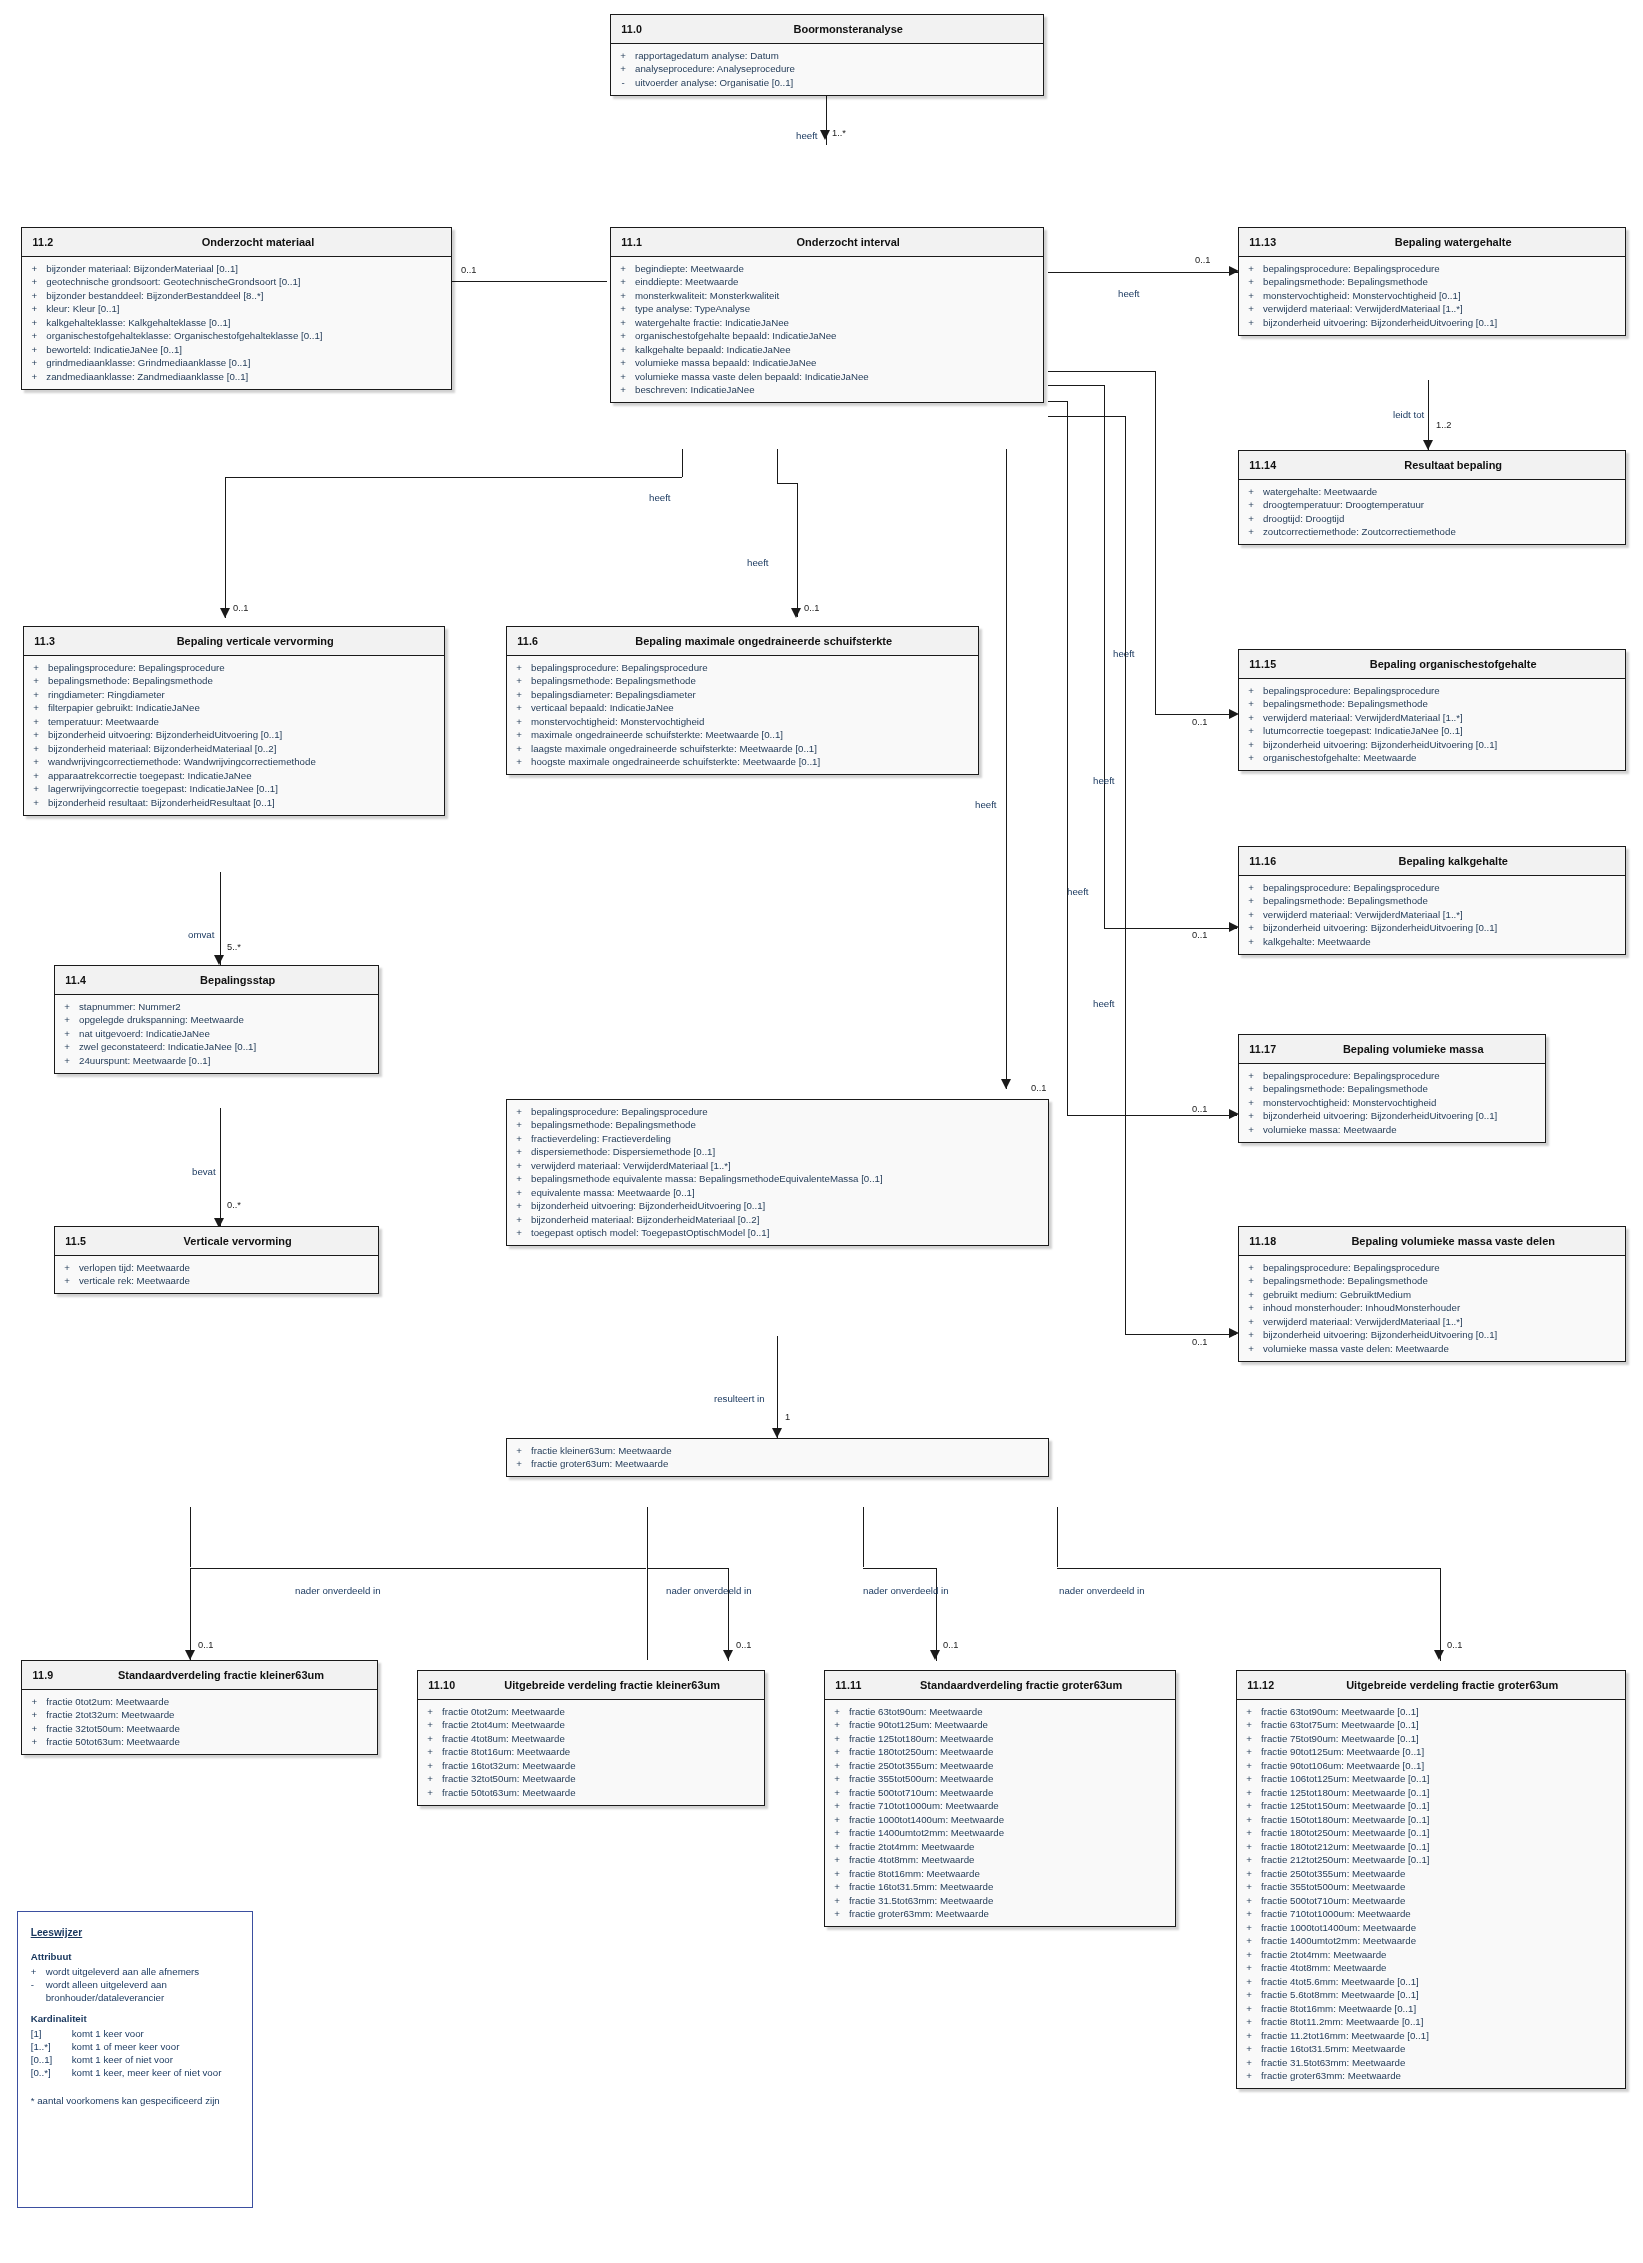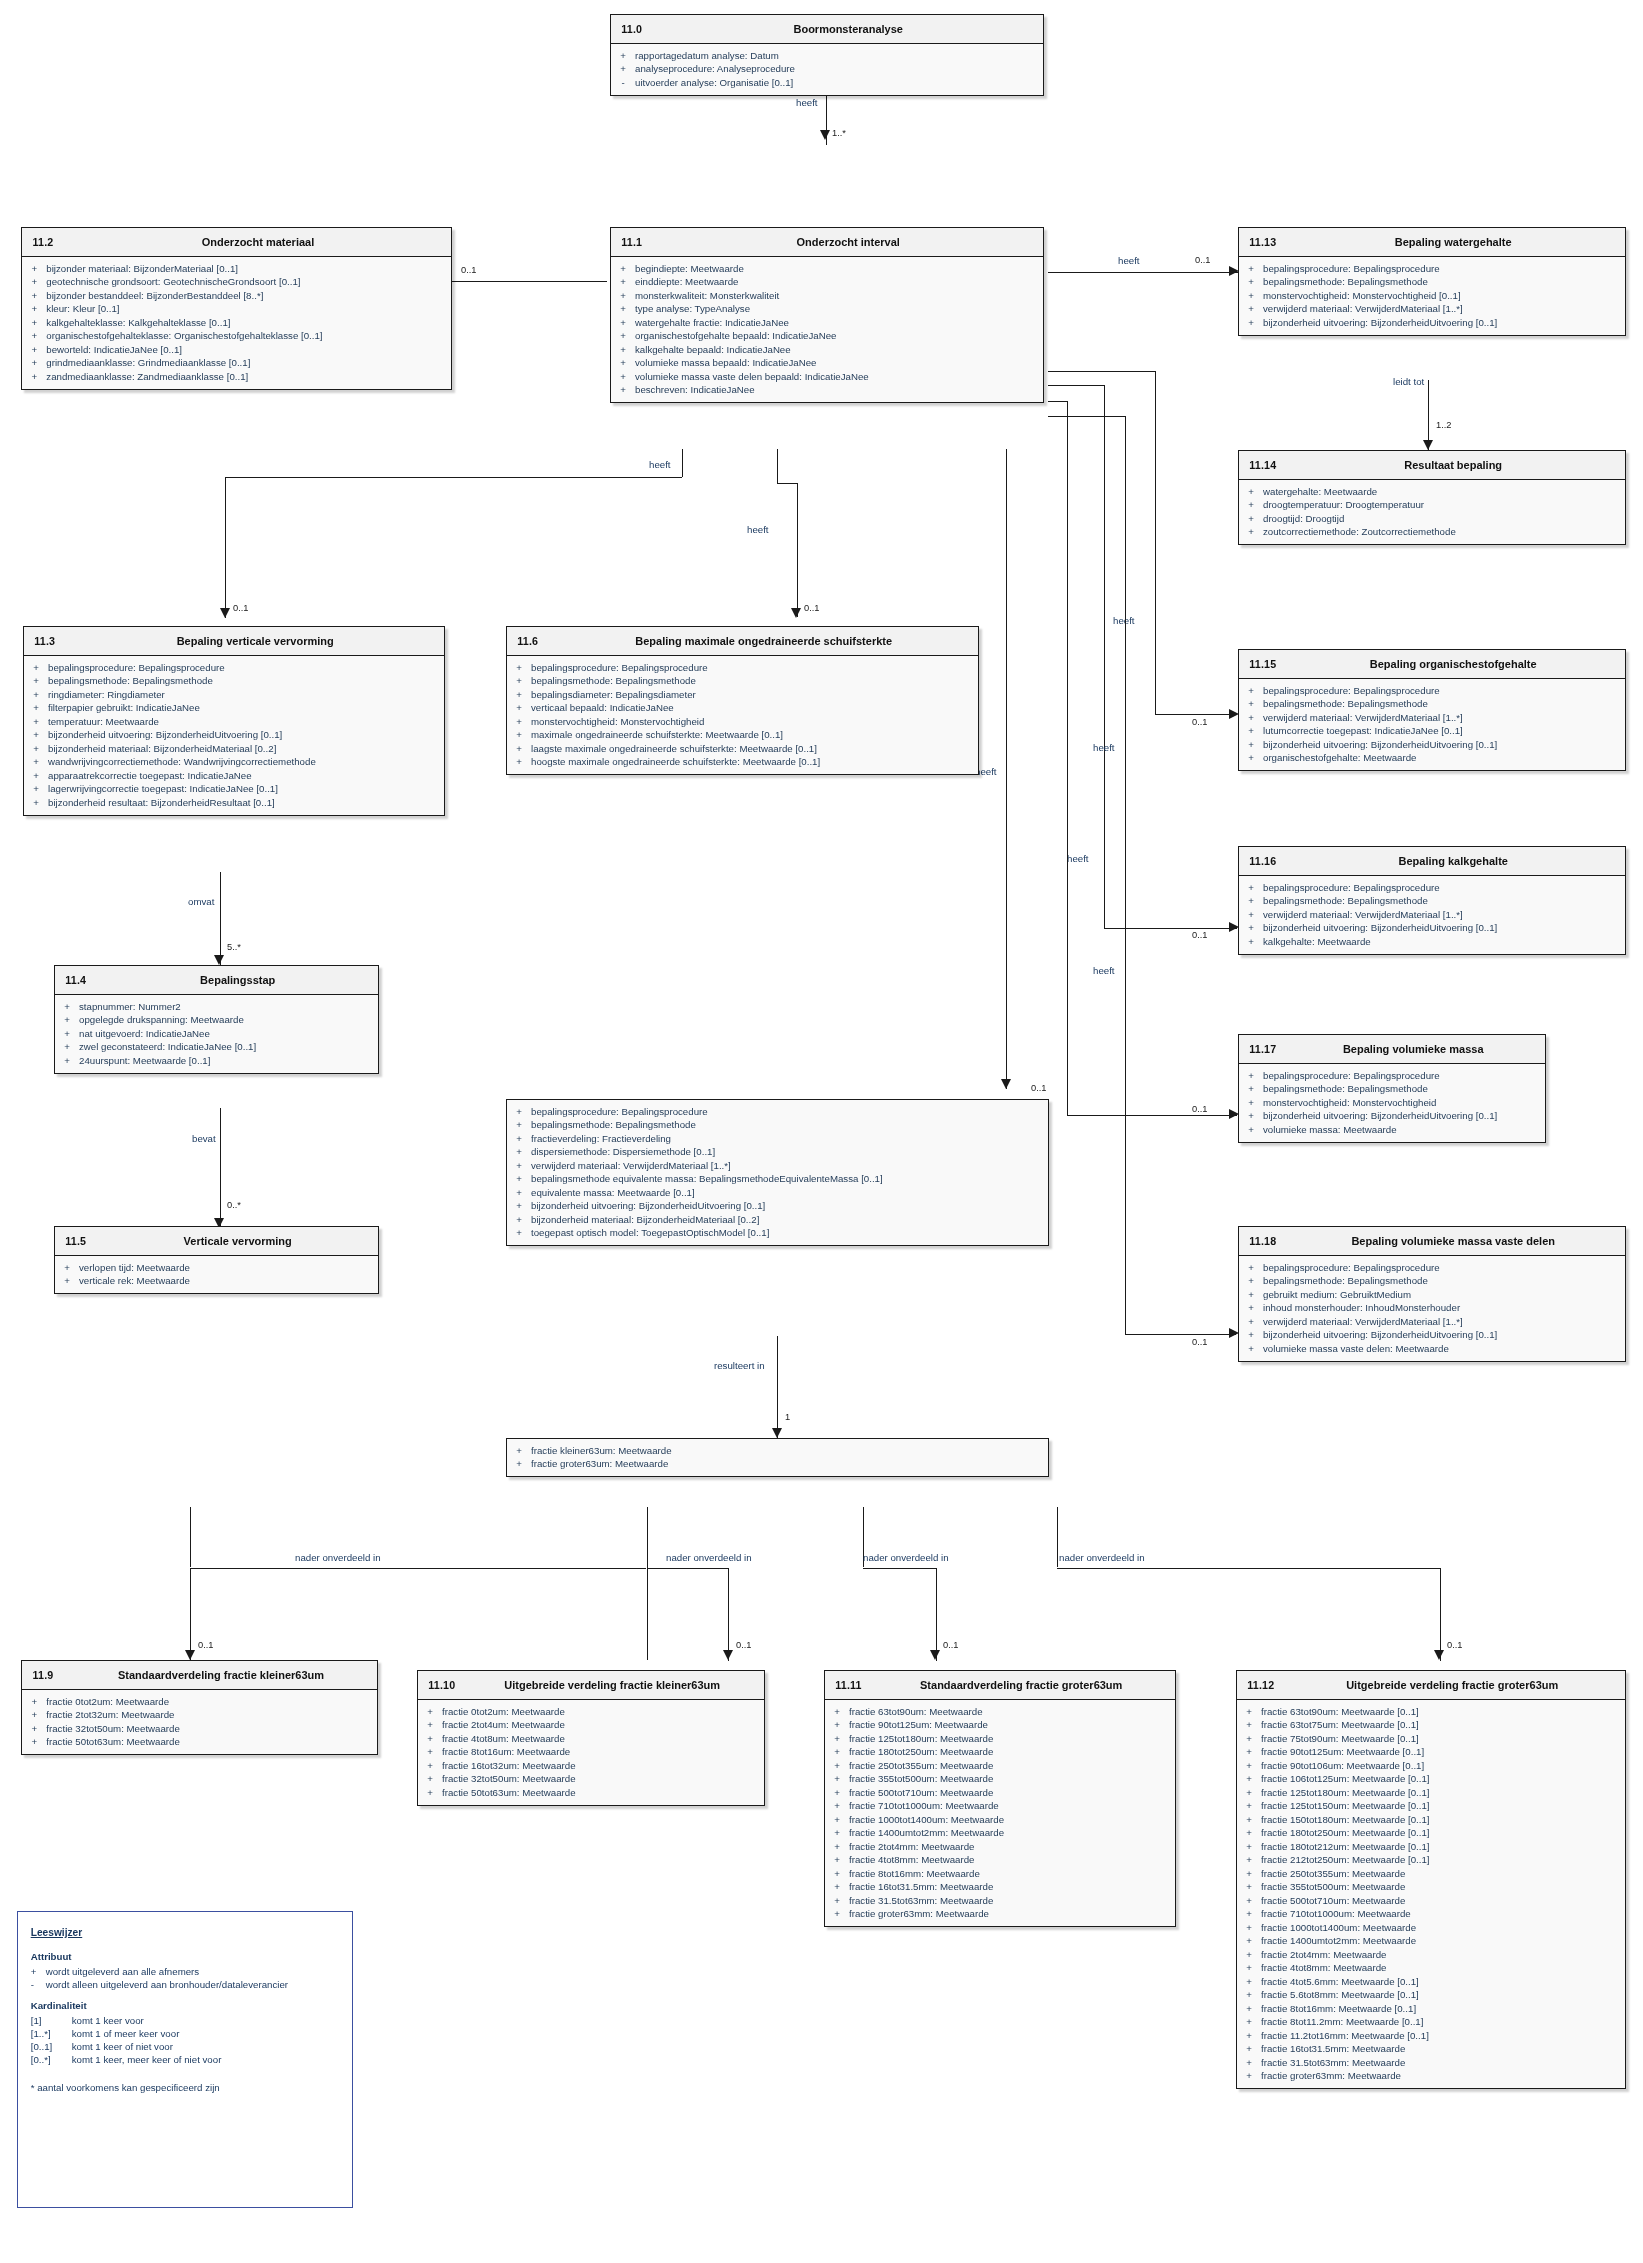--- a/index.html
+++ b/index.html
@@ -18,21 +18,21 @@
   .uml .attrs{padding:4.6px 0 5.6px 0;background:#f9f9f9;}
   .uml .attr{display:flex;align-items:flex-start;font-size:9.7px;color:#28405c;
              line-height:13.5px;padding:0 3.7px 0 0;}
   .uml .vis{flex:0 0 24px;text-align:center;color:#28405c;}
   .uml .atxt{flex:1 1 auto;white-space:nowrap;}
 
   
   .ln{position:absolute;background:#1a1a1a;}
   .lnh{height:1.3px;}
   .lnv{width:1.3px;}
-  .lbl{position:absolute;font-size:9.7px;color:#17365d;white-space:nowrap;}
+  .lbl{position:absolute;font-size:9.7px;color:#17365d;white-space:nowrap;margin-top:33px;}
   .card{position:absolute;font-size:9.3px;color:#1a1a1a;white-space:nowrap;}
   .arw{position:absolute;width:0;height:0;}
   
   .arw-d{border-left:5.1px solid transparent;border-right:5.1px solid transparent;
          border-top:10.2px solid #1a1a1a;}
   .arw-r{border-top:5.1px solid transparent;border-bottom:5.1px solid transparent;
          border-left:10.2px solid #1a1a1a;}
   .arw-l{border-top:5.1px solid transparent;border-bottom:5.1px solid transparent;
          border-right:10.2px solid #1a1a1a;}
 
@@ -906,21 +906,21 @@
           <span class="vis">+</span>
           <span class="atxt">bijzonderheid uitvoering: BijzonderheidUitvoering [0..1]</span>
         </div>
       <div class="attr">
           <span class="vis">+</span>
           <span class="atxt">volumieke massa vaste delen: Meetwaarde</span>
         </div>
     </div>
   </div>
 
-  <div id="legend" style="left:16.7px;top:1911px;width:336px;height:297px;">
+  <div id="legend" style="left:16.7px;top:1911px;width:236px;height:297px;">
     <div class="lgbody">
       <div class="lgttl">Leeswijzer</div>
       <div class="lgsec">Attribuut</div>
       <div class="lgrow">
         <span class="lgk w">+</span>
         <span class="lgv">wordt uitgeleverd aan alle afnemers</span>
       </div>
       <div class="lgrow">
         <span class="lgk w">-</span>
         <span class="lgv">wordt alleen uitgeleverd aan bronhouder/dataleverancier</span>

